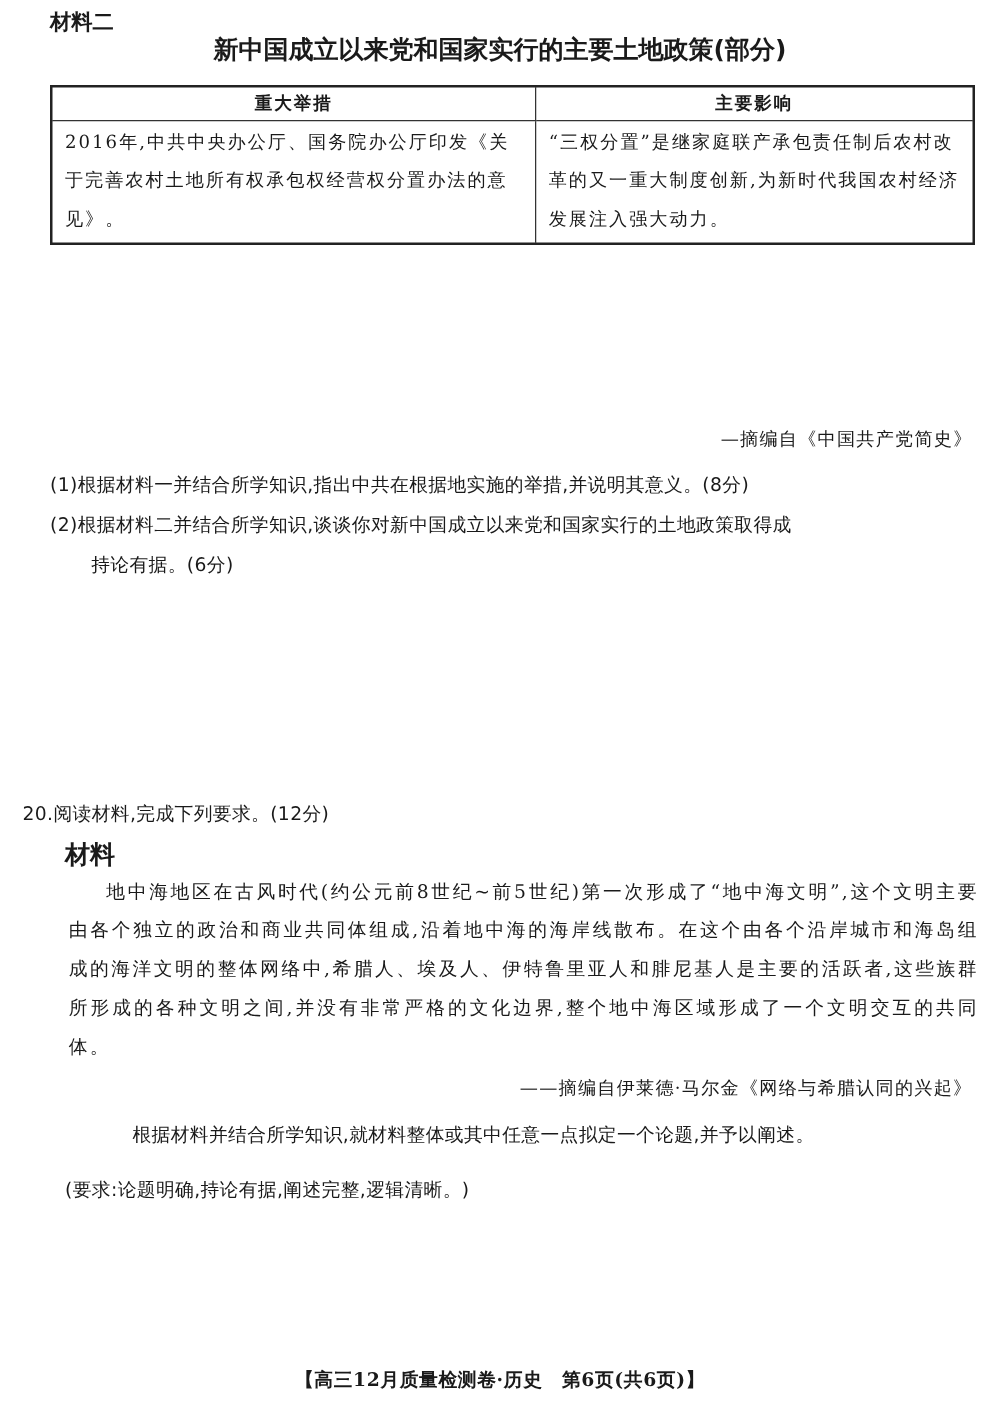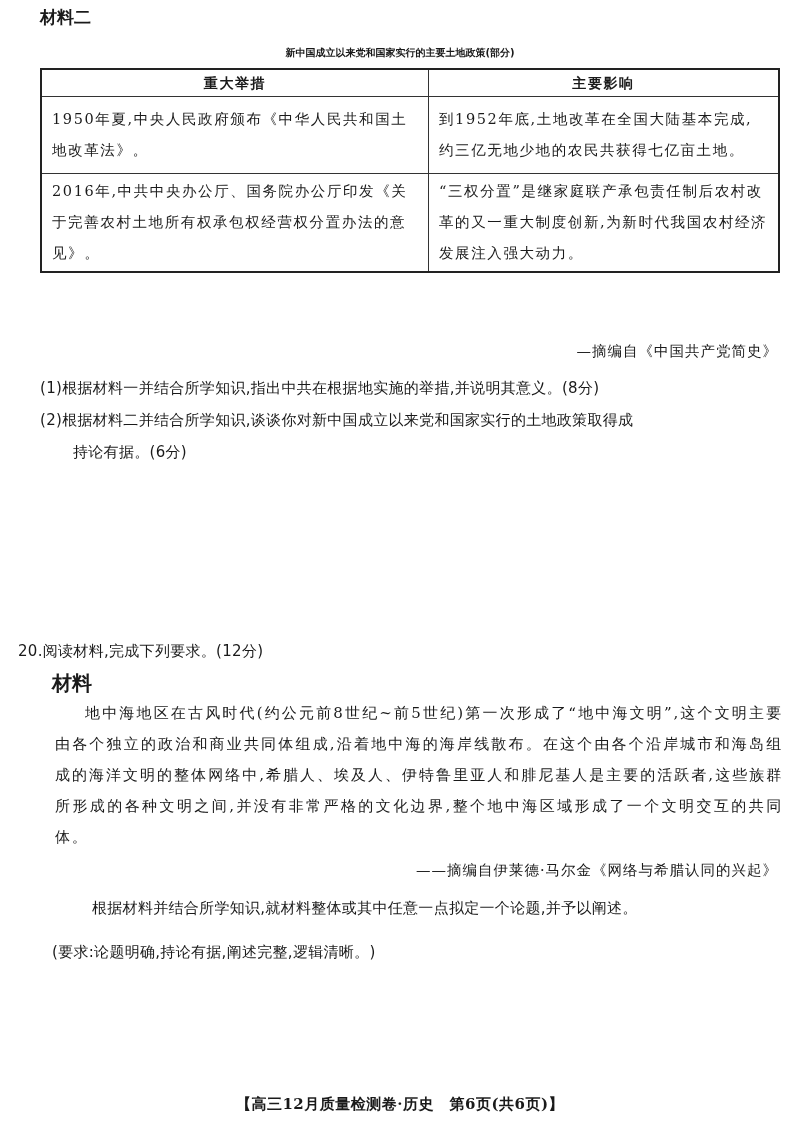--- a/index.html
+++ b/index.html
@@ -4,21 +4,21 @@
 <style>
   html, body { margin: 0; padding: 0; }
   body {
     width: 800px; height: 1132px; background: #ffffff; color: #1a1a1a;
     font-family: "DejaVu Serif", "Liberation Serif", serif;
     position: relative; overflow: hidden;
   }
   .abs { position: absolute; }
   .heading-sans { font-family: "DejaVu Sans", "Liberation Sans", sans-serif; font-weight: bold; }
   .material-label { left: 40px; top: 6px; font-size: 17px; }
-  .table-title { left: 0; width: 800px; top: 46px; text-align: center; font-size: 10px; }
+  .table-title { left: 0; width: 800px; top: 26px; text-align: center; font-size: 20px; }
   .tbl {
     position: absolute; left: 40px; top: 68px; width: 740px;
     border-collapse: collapse; border: 2px solid #222;
   }
   .tbl td, .tbl th {
     border: 1px solid #333; vertical-align: middle;
     font-size: 14.5px; line-height: 31px; letter-spacing: 1.6px; padding: 2px 10px; margin-left: 25px;
   }
   .tbl th { font-weight: bold; text-align: center; height: 26px; line-height: 26px; padding: 0; font-size: 14px; }
   .tbl td.c1 { width: 366px; }
@@ -35,40 +35,36 @@
 
 <div class="abs heading-sans material-label">材料二</div>
 <div class="abs heading-sans table-title">新中国成立以来党和国家实行的主要土地政策(部分)</div>
 
 <table class="tbl">
   <tbody>
       <tr>
     <th>重大举措</th>
     <th>主要影响</th>
   </tr>
-  <tr class="r1">
-    <td class="c1">1950年夏,中央人民政府颁布《中华人民共和国土地改革法》。</td>
-    <td>到1952年底,土地改革在全国大陆基本完成,约三亿无地少地的农民共获得七亿亩土地。</td>
-  </tr>
   <tr class="r3">
     <td class="c1">2016年,中共中央办公厅、国务院办公厅印发《关于完善农村土地所有权承包权经营权分置办法的意见》。</td>
     <td>“三权分置”是继家庭联产承包责任制后农村改革的又一重大制度创新,为新时代我国农村经济发展注入强大动力。</td>
   </tr>
 </tbody>
   </table>
 
 <div class="abs source" style="top:342px;">—摘编自《中国共产党简史》</div>
 
 <div class="abs q" style="left:40px; top:373px;">(1)根据材料一并结合所学知识,指出中共在根据地实施的举措,并说明其意义。(8分)</div>
 <div class="abs q" style="left:40px; top:405px;">(2)根据材料二并结合所学知识,谈谈你对新中国成立以来党和国家实行的土地政策取得成</div>
 <div class="abs q" style="left:73px; top:437px;">持论有据。(6分)</div>
 
 <div class="abs q" style="left:18px; top:636px;">20.阅读材料,完成下列要求。(12分)</div>
 <div class="abs heading-sans" style="left:52px; top:670px; font-size:20px;">材料</div>
 
 <div class="abs para" style="top:698px;">地中海地区在古风时代(约公元前8世纪~前5世纪)第一次形成了“地中海文明”,这个文明主要由各个独立的政治和商业共同体组成,沿着地中海的海岸线散布。在这个由各个沿岸城市和海岛组成的海洋文明的整体网络中,希腊人、埃及人、伊特鲁里亚人和腓尼基人是主要的活跃者,这些族群所形成的各种文明之间,并没有非常严格的文化边界,整个地中海区域形成了一个文明交互的共同体。</div>
 
 <div class="abs source" style="top:861px;">——摘编自伊莱德·马尔金《网络与希腊认同的兴起》</div>
 
-<div class="abs q" style="left:92px; top:893px;text-align:center;">根据材料并结合所学知识,就材料整体或其中任意一点拟定一个论题,并予以阐述。</div>
+<div class="abs q" style="left:106px; top:893px;text-align:center;">根据材料并结合所学知识,就材料整体或其中任意一点拟定一个论题,并予以阐述。</div>
 <div class="abs q" style="left:52px; top:925px;margin-top:12px;">(要求:论题明确,持论有据,阐述完整,逻辑清晰。)</div>
 
 <div class="abs footer">【高三12月质量检测卷·历史　第6页(共6页)】</div>
 
 </body></html>

